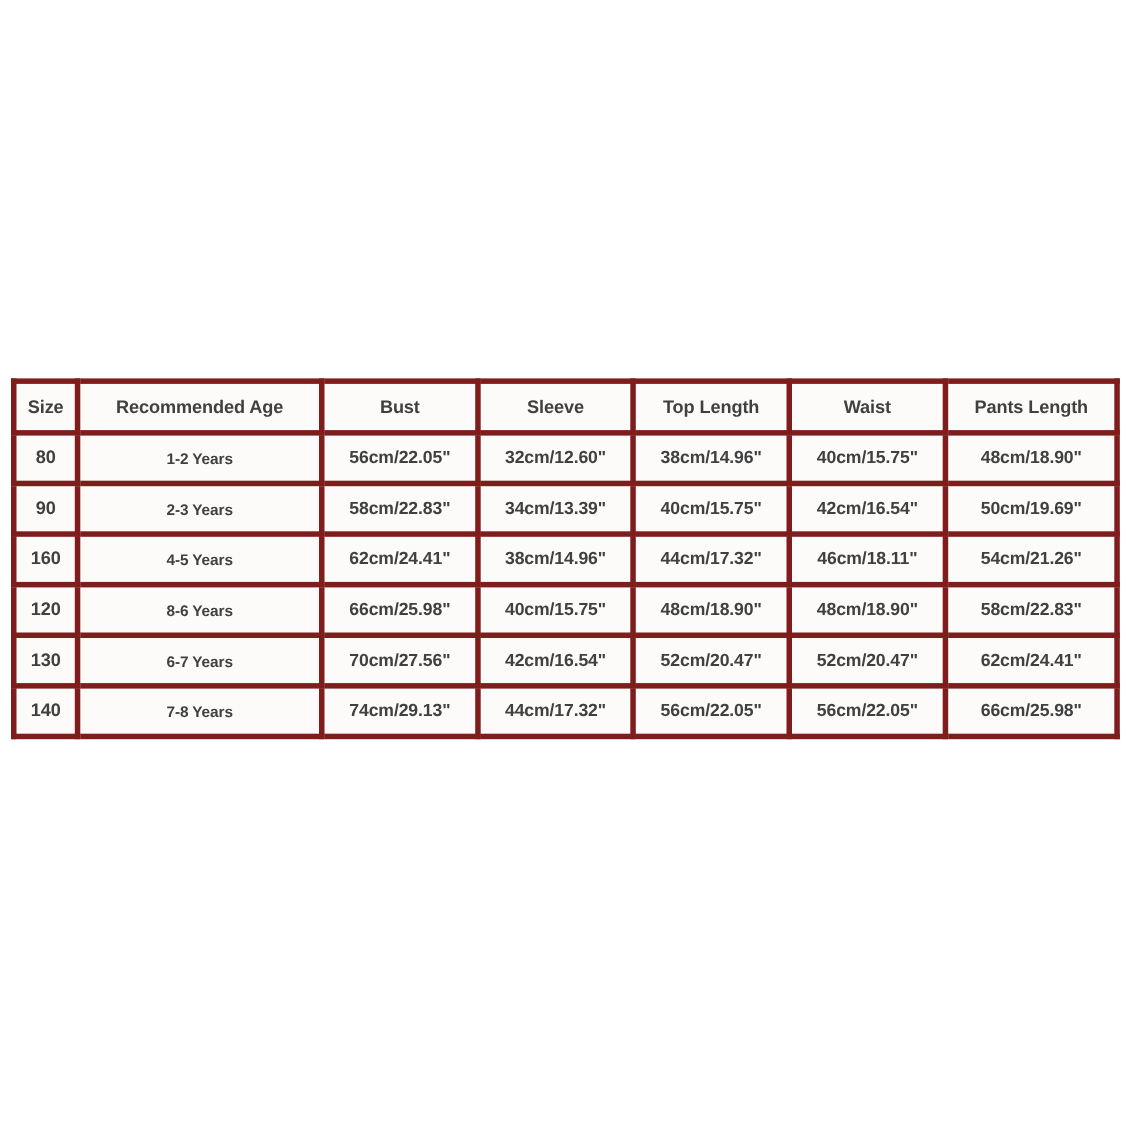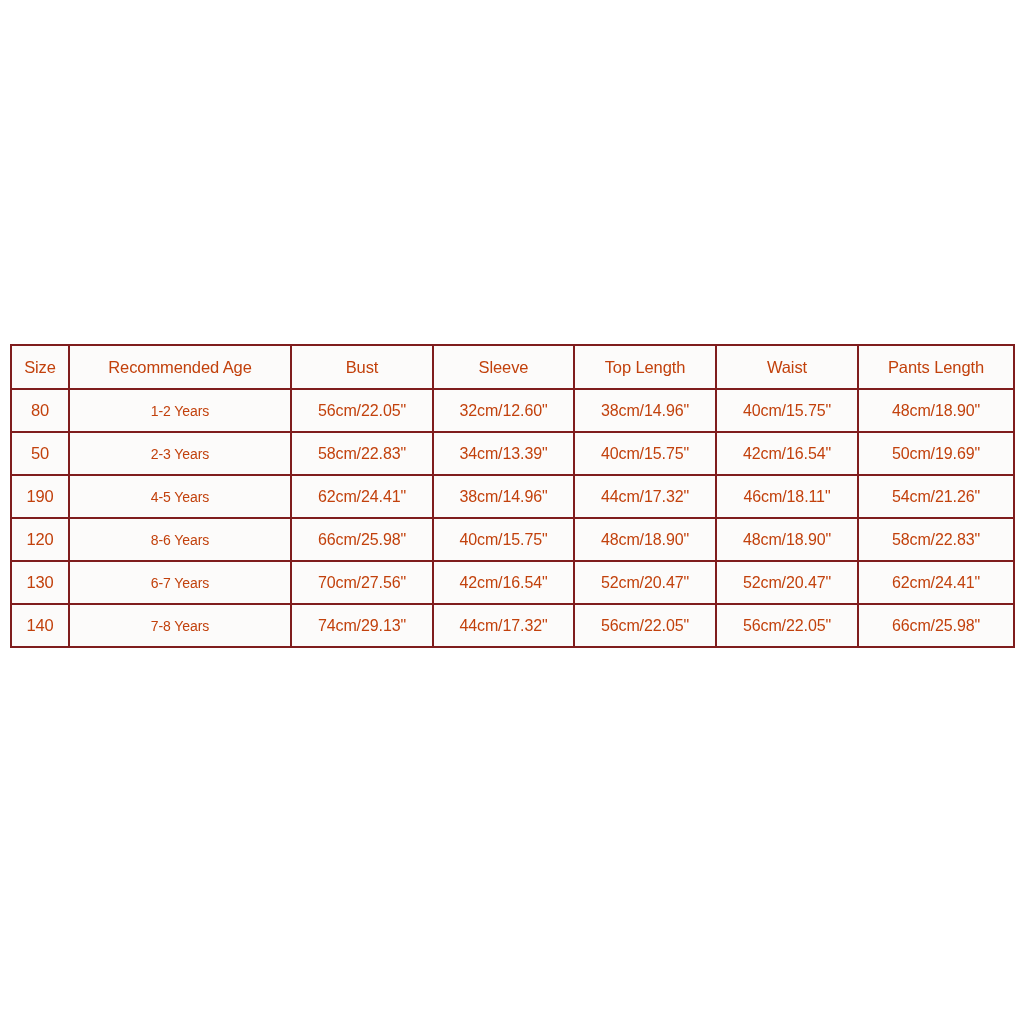--- a/index.html
+++ b/index.html
@@ -39,24 +39,24 @@
   table.size-chart col.c-size        { width: 58px; }
   table.size-chart col.c-age         { width: 222px; }
   table.size-chart col.c-bust        { width: 142px; }
   table.size-chart col.c-sleeve      { width: 141px; }
   table.size-chart col.c-toplength   { width: 142px; }
   table.size-chart col.c-waist       { width: 142px; }
   table.size-chart col.c-pantslength { width: 156px; }
 
   table.size-chart th,
   table.size-chart td {
-    border: 2px solid #7f1d1d;
+    border: 5px solid #7f1d1d;
     background: #fcfbfa;
-    color: #c2410c;
-    font-weight: normal;
+    color: #404040;
+    font-weight: bold;
     text-align: center;
     vertical-align: middle;
     height: 41px;
     padding: 0 4px;
     white-space: nowrap;
     letter-spacing: -0.1px;
   }
 
   table.size-chart thead th {
     font-size: 16.5px;
@@ -111,30 +111,30 @@
         <tr>
           <td class="cell-size">80</td>
           <td class="cell-age">1-2 Years</td>
           <td>56cm/22.05"</td>
           <td>32cm/12.60"</td>
           <td>38cm/14.96"</td>
           <td>40cm/15.75"</td>
           <td>48cm/18.90"</td>
         </tr>
         <tr>
-          <td class="cell-size">50</td>
+          <td class="cell-size">90</td>
           <td class="cell-age">2-3 Years</td>
           <td>58cm/22.83"</td>
           <td>34cm/13.39"</td>
           <td>40cm/15.75"</td>
           <td>42cm/16.54"</td>
           <td>50cm/19.69"</td>
         </tr>
         <tr>
-          <td class="cell-size">190</td>
+          <td class="cell-size">160</td>
           <td class="cell-age">4-5 Years</td>
           <td>62cm/24.41"</td>
           <td>38cm/14.96"</td>
           <td>44cm/17.32"</td>
           <td>46cm/18.11"</td>
           <td>54cm/21.26"</td>
         </tr>
         <tr>
           <td class="cell-size">120</td>
           <td class="cell-age">8-6 Years</td>

